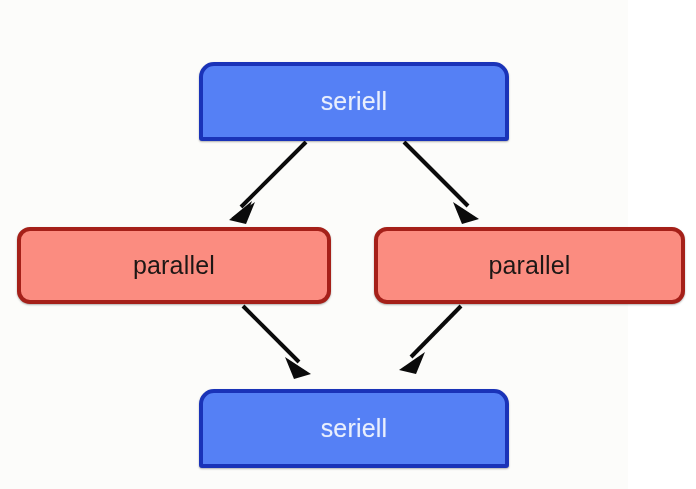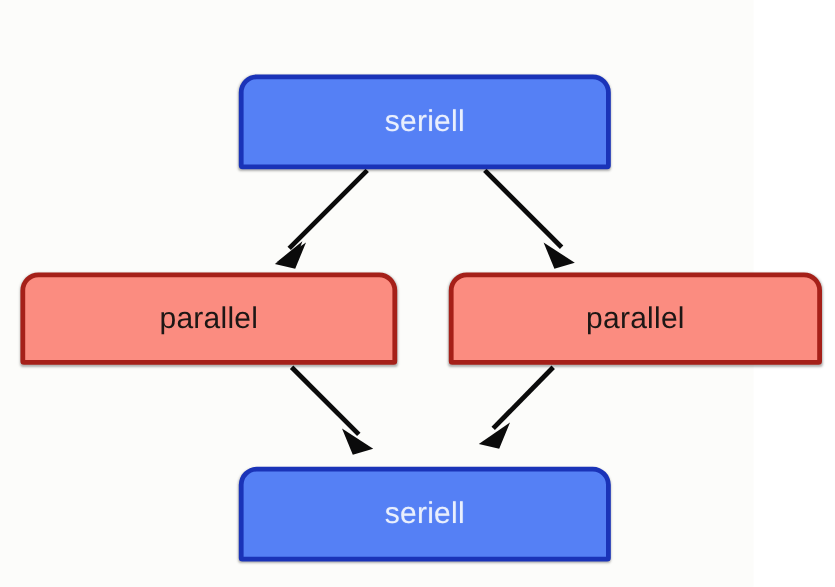--- a/index.html
+++ b/index.html
@@ -53,20 +53,21 @@
     background: #5580f5;
     border-color: #1a33b8;
     color: #e9effd;
     text-shadow: 0 0 1px rgba(255,255,255,0.35);
   }
 
   .node-parallel {
     background: #fb8c80;
     border-color: #a52019;
     color: #1d1715;
+    border-radius: 13px;
   }
 
   .node-label {
     pointer-events: none;
     white-space: nowrap;
   }
 
   
   #node-seriell-top    { left: 199px; top: 62px;  width: 310px; height: 79px; }
   #node-parallel-left  { left: 17px;  top: 227px; width: 314px; height: 77px; }

